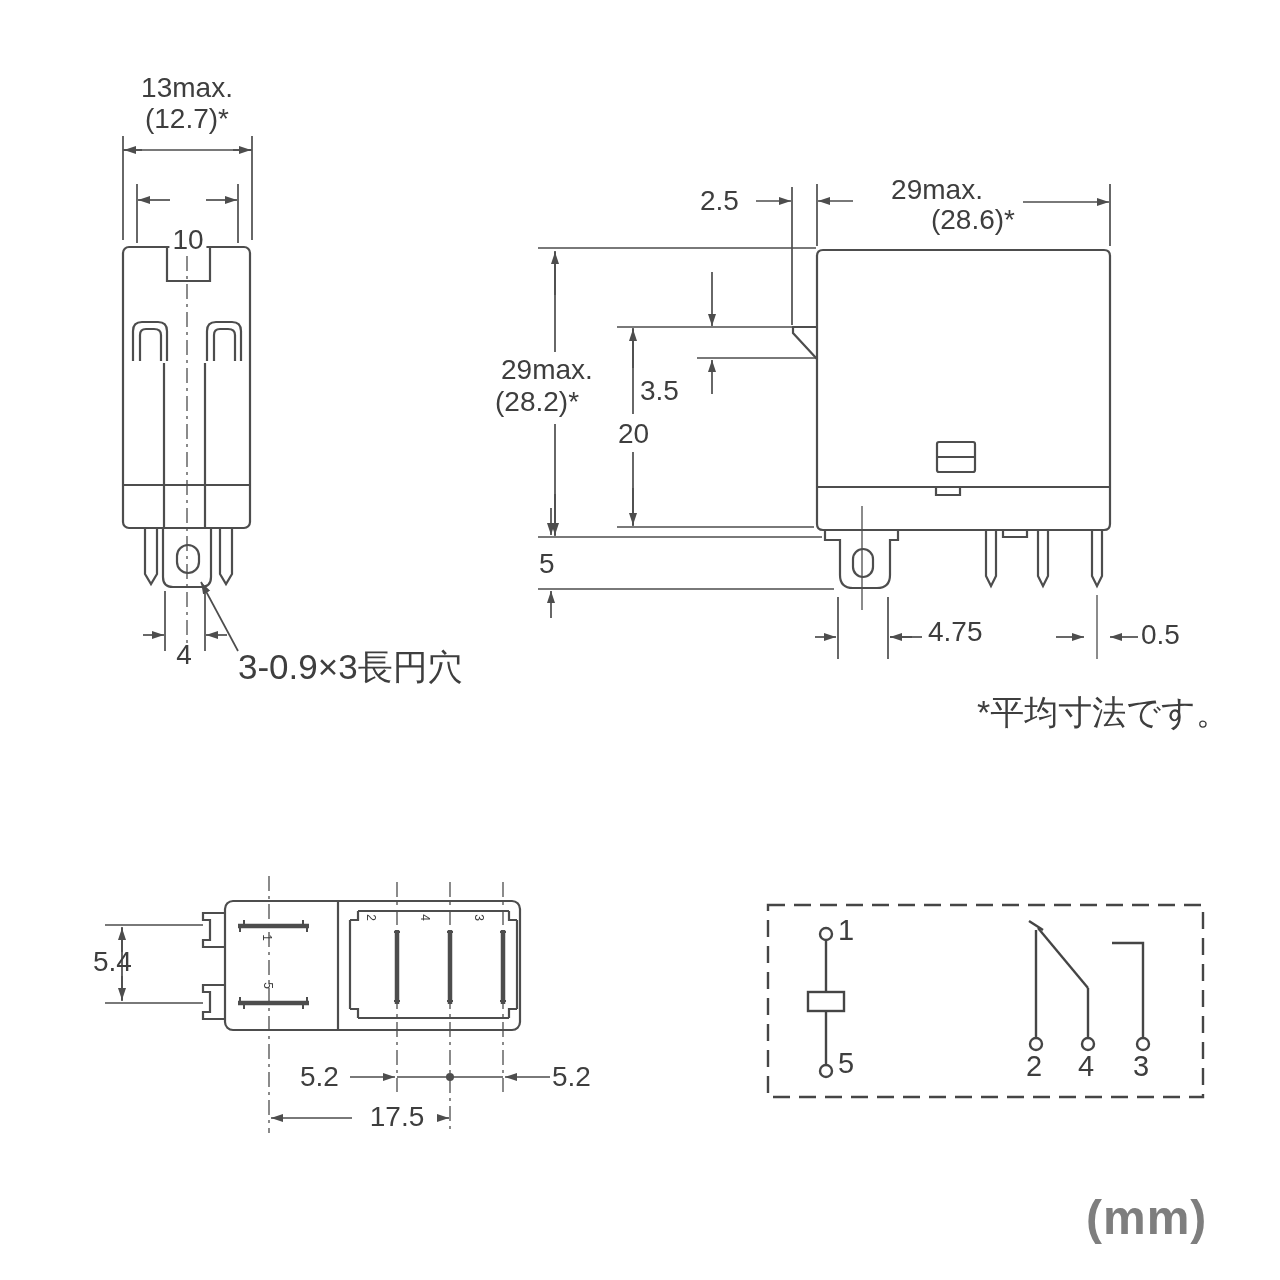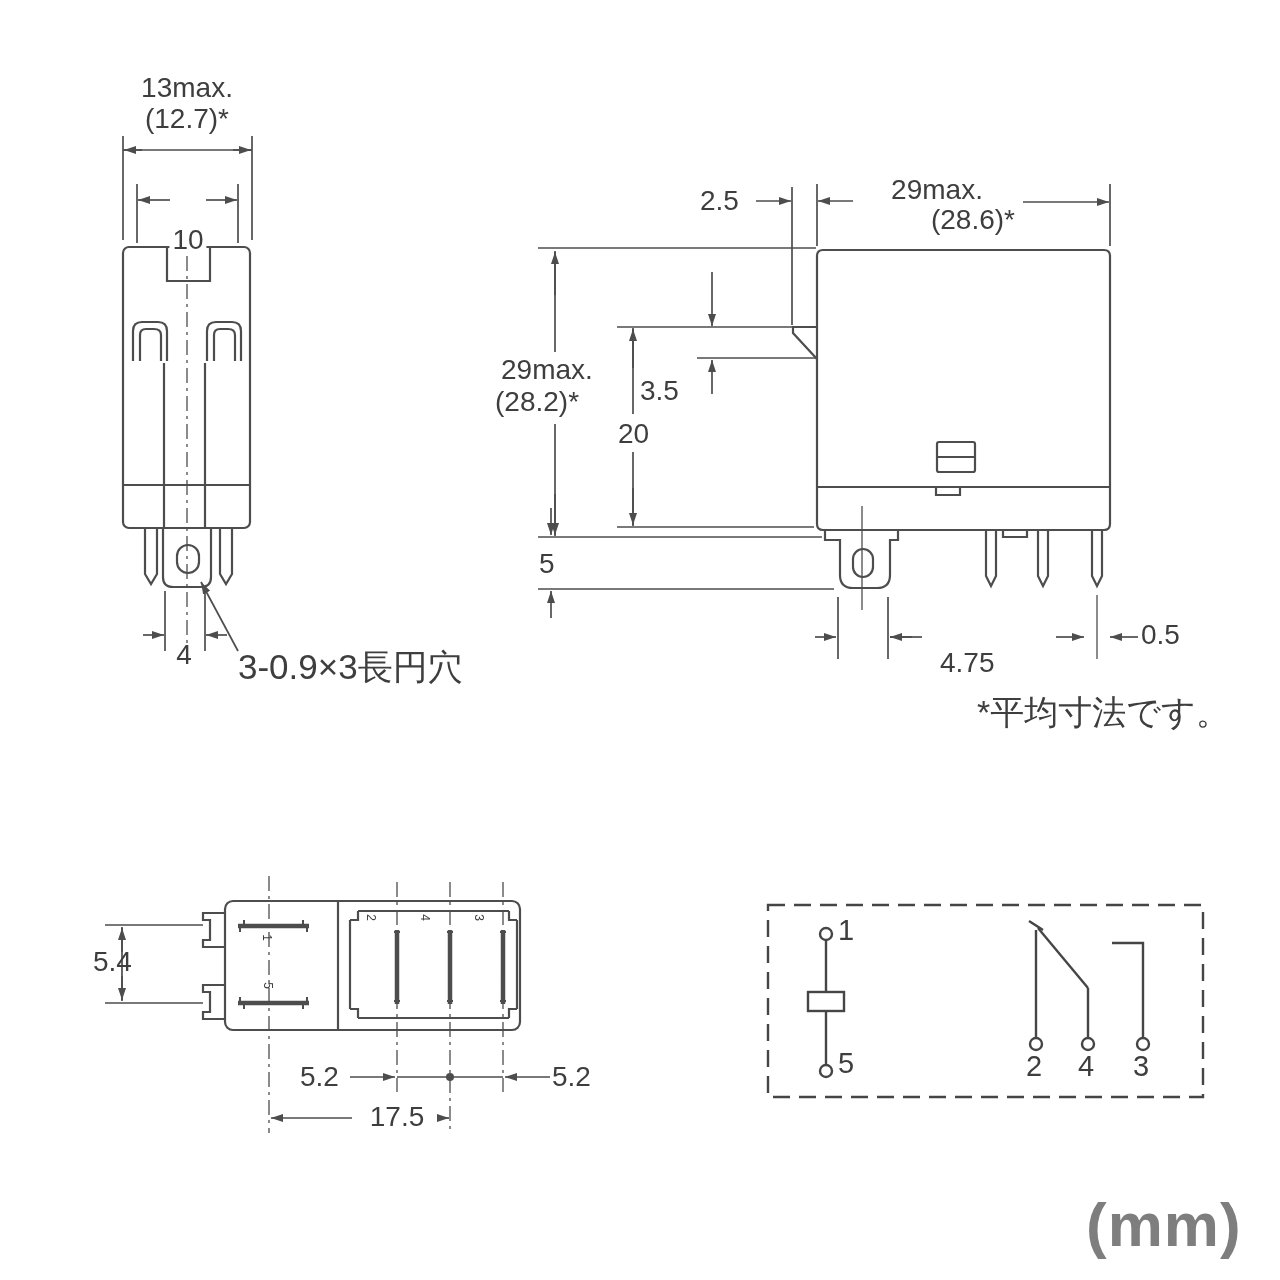--- a/index.html
+++ b/index.html
@@ -6,21 +6,21 @@
   #canvas{position:relative;width:1280px;height:1280px;background:#fff;overflow:hidden;
           font-family:"Liberation Sans","DejaVu Sans",sans-serif;}
   #draw{position:absolute;left:0;top:0;}
   .lbl{position:absolute;color:#3e3e3e;font-size:28px;line-height:1.08;white-space:nowrap;}
   .ctr{transform:translateX(-50%);text-align:right;}
   .bg{background:#fff;padding:0 3px;}
   .tiny{font-size:12px;transform:rotate(90deg);transform-origin:center;}
   .title{font-size:35px;font-weight:bold;color:#333;}
   .note{font-size:34px;}
   .pinlbl{font-size:29px;}
-  .unit{font-size:62px;color:#7e7e7e;font-weight:bold;letter-spacing:1px;}
+  .unit{font-size:48px;color:#7e7e7e;font-weight:bold;letter-spacing:1px;}
 </style>
 </head>
 <body>
 
 <div id="canvas">
 
 <svg id="draw" width="1280" height="1280" viewBox="0 0 1280 1280">
   <defs>
     <marker id="ah" markerWidth="13" markerHeight="10" refX="12" refY="5" orient="auto" markerUnits="userSpaceOnUse">
       <polygon points="0,1 12,5 0,9" fill="#4d4d4d"></polygon>
@@ -182,21 +182,21 @@
   <div class="lbl" style="left:238px;top:648px;font-size:35px;">3-0.9×3長円穴</div>
 
   <div class="lbl" style="left:700px;top:186px;text-align:right;">2.5</div>
   <div class="lbl ctr" style="left:937px;top:175px;">29max.</div>
   <div class="lbl ctr" style="left:937px;top:205px;margin-left:36px;">(28.6)*</div>
   <div class="lbl bg" style="left:498px;top:355px;">29max.</div>
   <div class="lbl bg" style="left:492px;top:387px;">(28.2)*</div>
   <div class="lbl bg" style="left:615px;top:419px;">20</div>
   <div class="lbl" style="left:640px;top:376px;">3.5</div>
   <div class="lbl" style="left:539px;top:549px;">5</div>
-  <div class="lbl" style="left:928px;top:648px;margin-left:12px;">4.75</div>
+  <div class="lbl" style="left:928px;top:617px;">4.75</div>
   <div class="lbl" style="left:1141px;top:620px;">0.5</div>
   <div class="lbl note" style="left:977px;top:694px;">*平均寸法です。</div>
 
   <div class="lbl" style="left:93px;top:947px;">5.4</div>
   <div class="lbl" style="left:300px;top:1062px;">5.2</div>
   <div class="lbl" style="left:552px;top:1062px;">5.2</div>
   <div class="lbl ctr bg" style="left:397px;top:1102px;">17.5</div>
   <div class="lbl tiny" style="left:263px;top:931px;">1</div>
   <div class="lbl tiny" style="left:264px;top:979px;">5</div>
   <div class="lbl tiny" style="left:367px;top:911px;">2</div>

